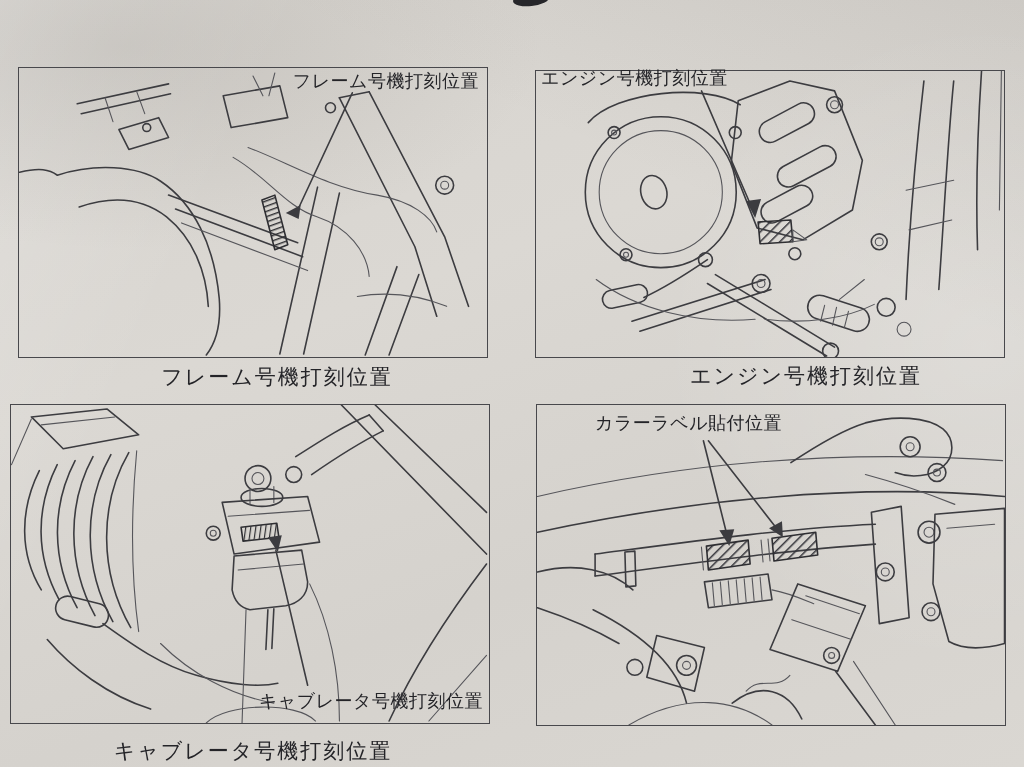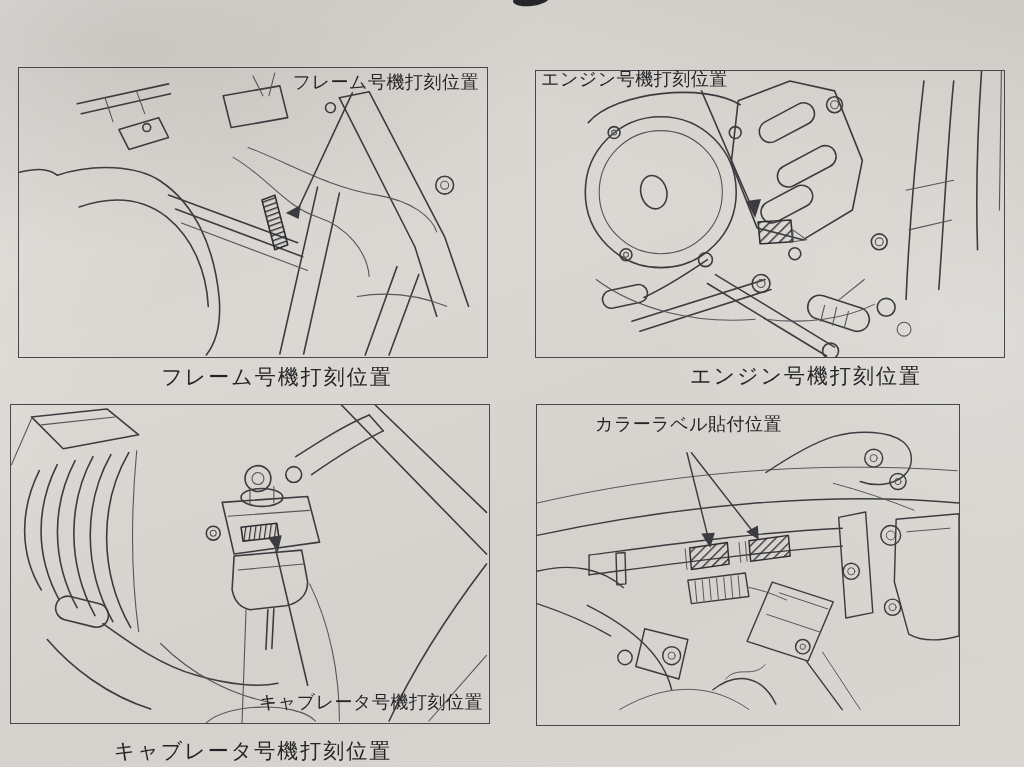--- a/index.html
+++ b/index.html
@@ -1,18 +1,18 @@
 <!DOCTYPE html>
 <html><head>
 <meta charset="utf-8">
 <style>
   html,body{margin:0;padding:0;background:#c9c6c1;}
   .page{
     position:relative;width:1024px;height:767px;overflow:hidden;
-    font-family:Liberation Serif, serif;
+    font-family:Liberation Mono, monospace;
     background:
       radial-gradient(ellipse 700px 340px at 12% 6%, rgba(110,105,98,0.16), transparent 60%),
       radial-gradient(ellipse 500px 500px at 96% 45%, rgba(255,255,255,0.20), transparent 65%),
       linear-gradient(115deg, rgba(255,255,255,0.22) 0%, transparent 22%),
       linear-gradient(205deg, rgba(90,85,80,0.10) 0%, transparent 28%),
       linear-gradient(160deg,#d6d3ce 0%,#dbd8d3 38%,#d5d2cd 68%,#dad7d2 100%);
     color:#28282c;
   }
   .panel{
     position:absolute;border:1.6px solid #48484c;box-sizing:border-box;
@@ -225,21 +225,21 @@
       </g>
       <g>
         <path d="M266,146 L298,282"></path>
         <polygon class="solid" points="258,133 272,131 268,148"></polygon>
       </g>
     </svg>
     <div class="inner-label" style="right:6px;bottom:10px;">キャブレータ号機打刻位置</div>
   </div>
   <div class="caption" style="left:93px;top:737px;">キャブレータ号機打刻位置</div>
 
-  <div class="panel" style="left:536px;top:404px;width:424px;height:322px;">
+  <div class="panel" style="left:536px;top:404px;width:470px;height:322px;">
     <svg viewBox="0 0 470 322" class="art" aria-hidden="true">
       <defs>
         <pattern id="hatch45b" width="7" height="7" patternUnits="userSpaceOnUse" patternTransform="rotate(45)">
           <line x1="0" y1="0" x2="0" y2="7" stroke="#34343a" stroke-width="3"></line>
         </pattern>
       </defs>
       <g>
 
         <path class="thin" d="M0,92 C140,60 300,44 468,56"></path>
         <path d="M0,128 C150,96 320,78 470,92"></path>

